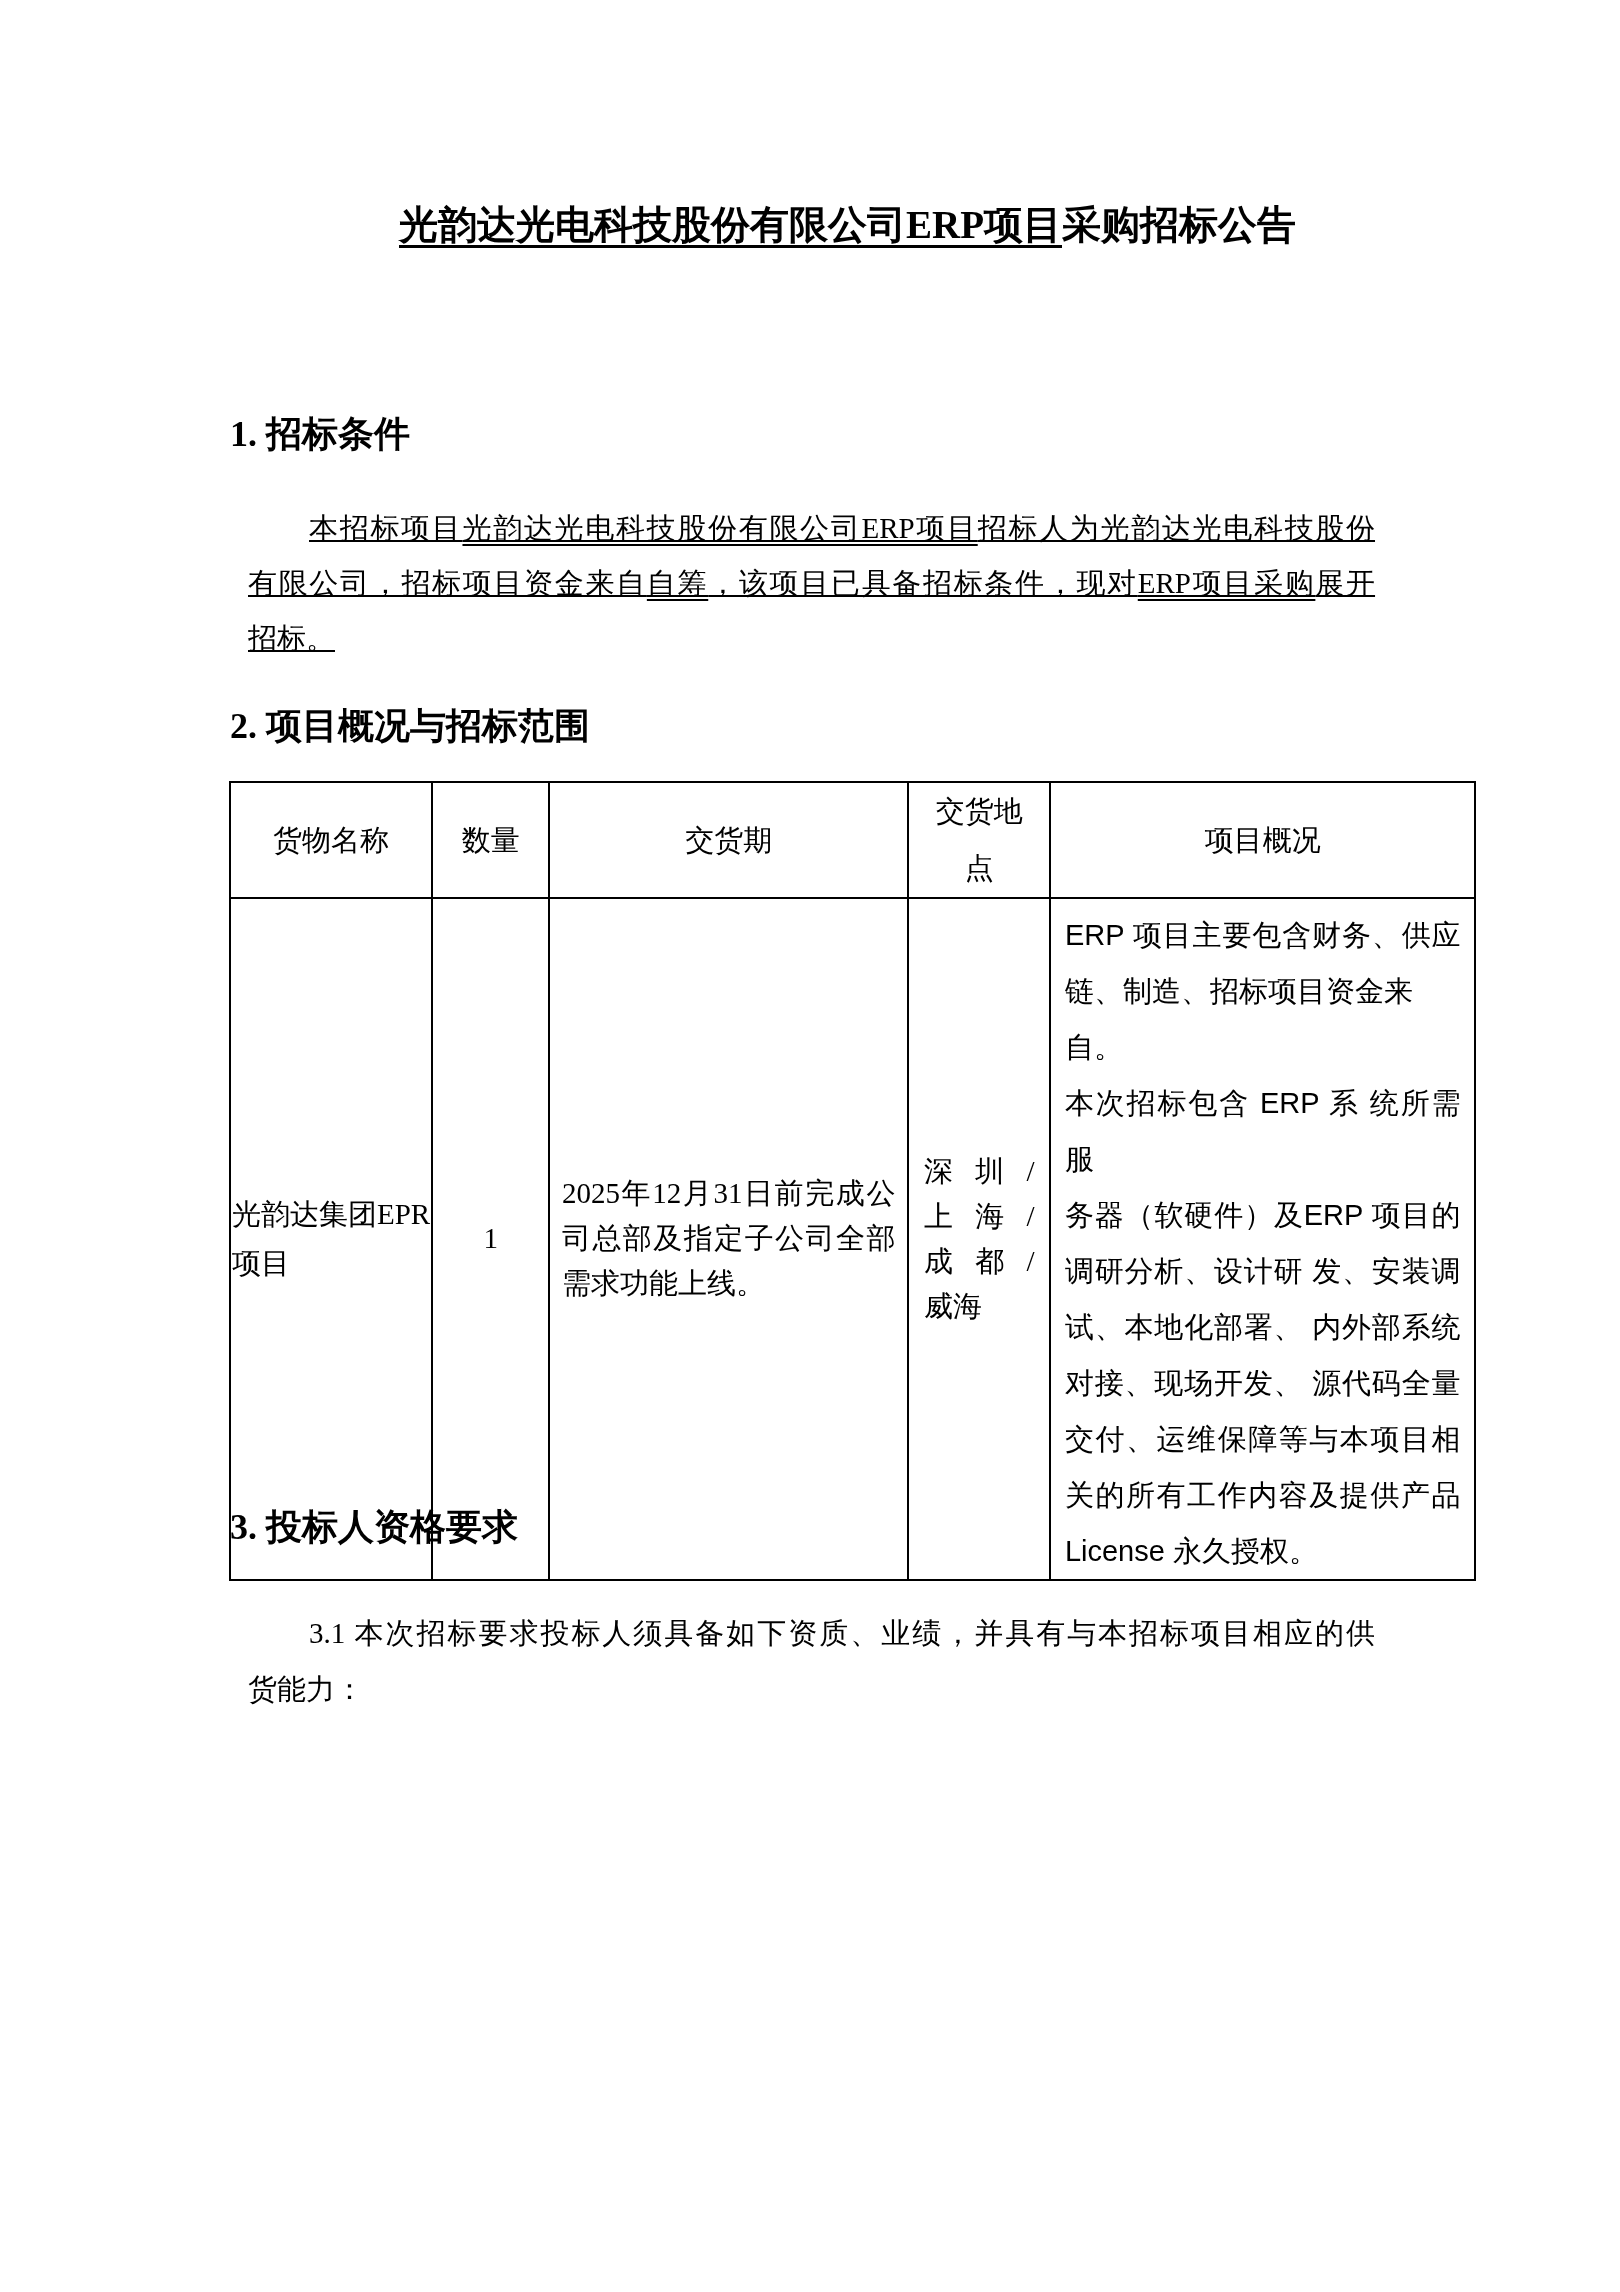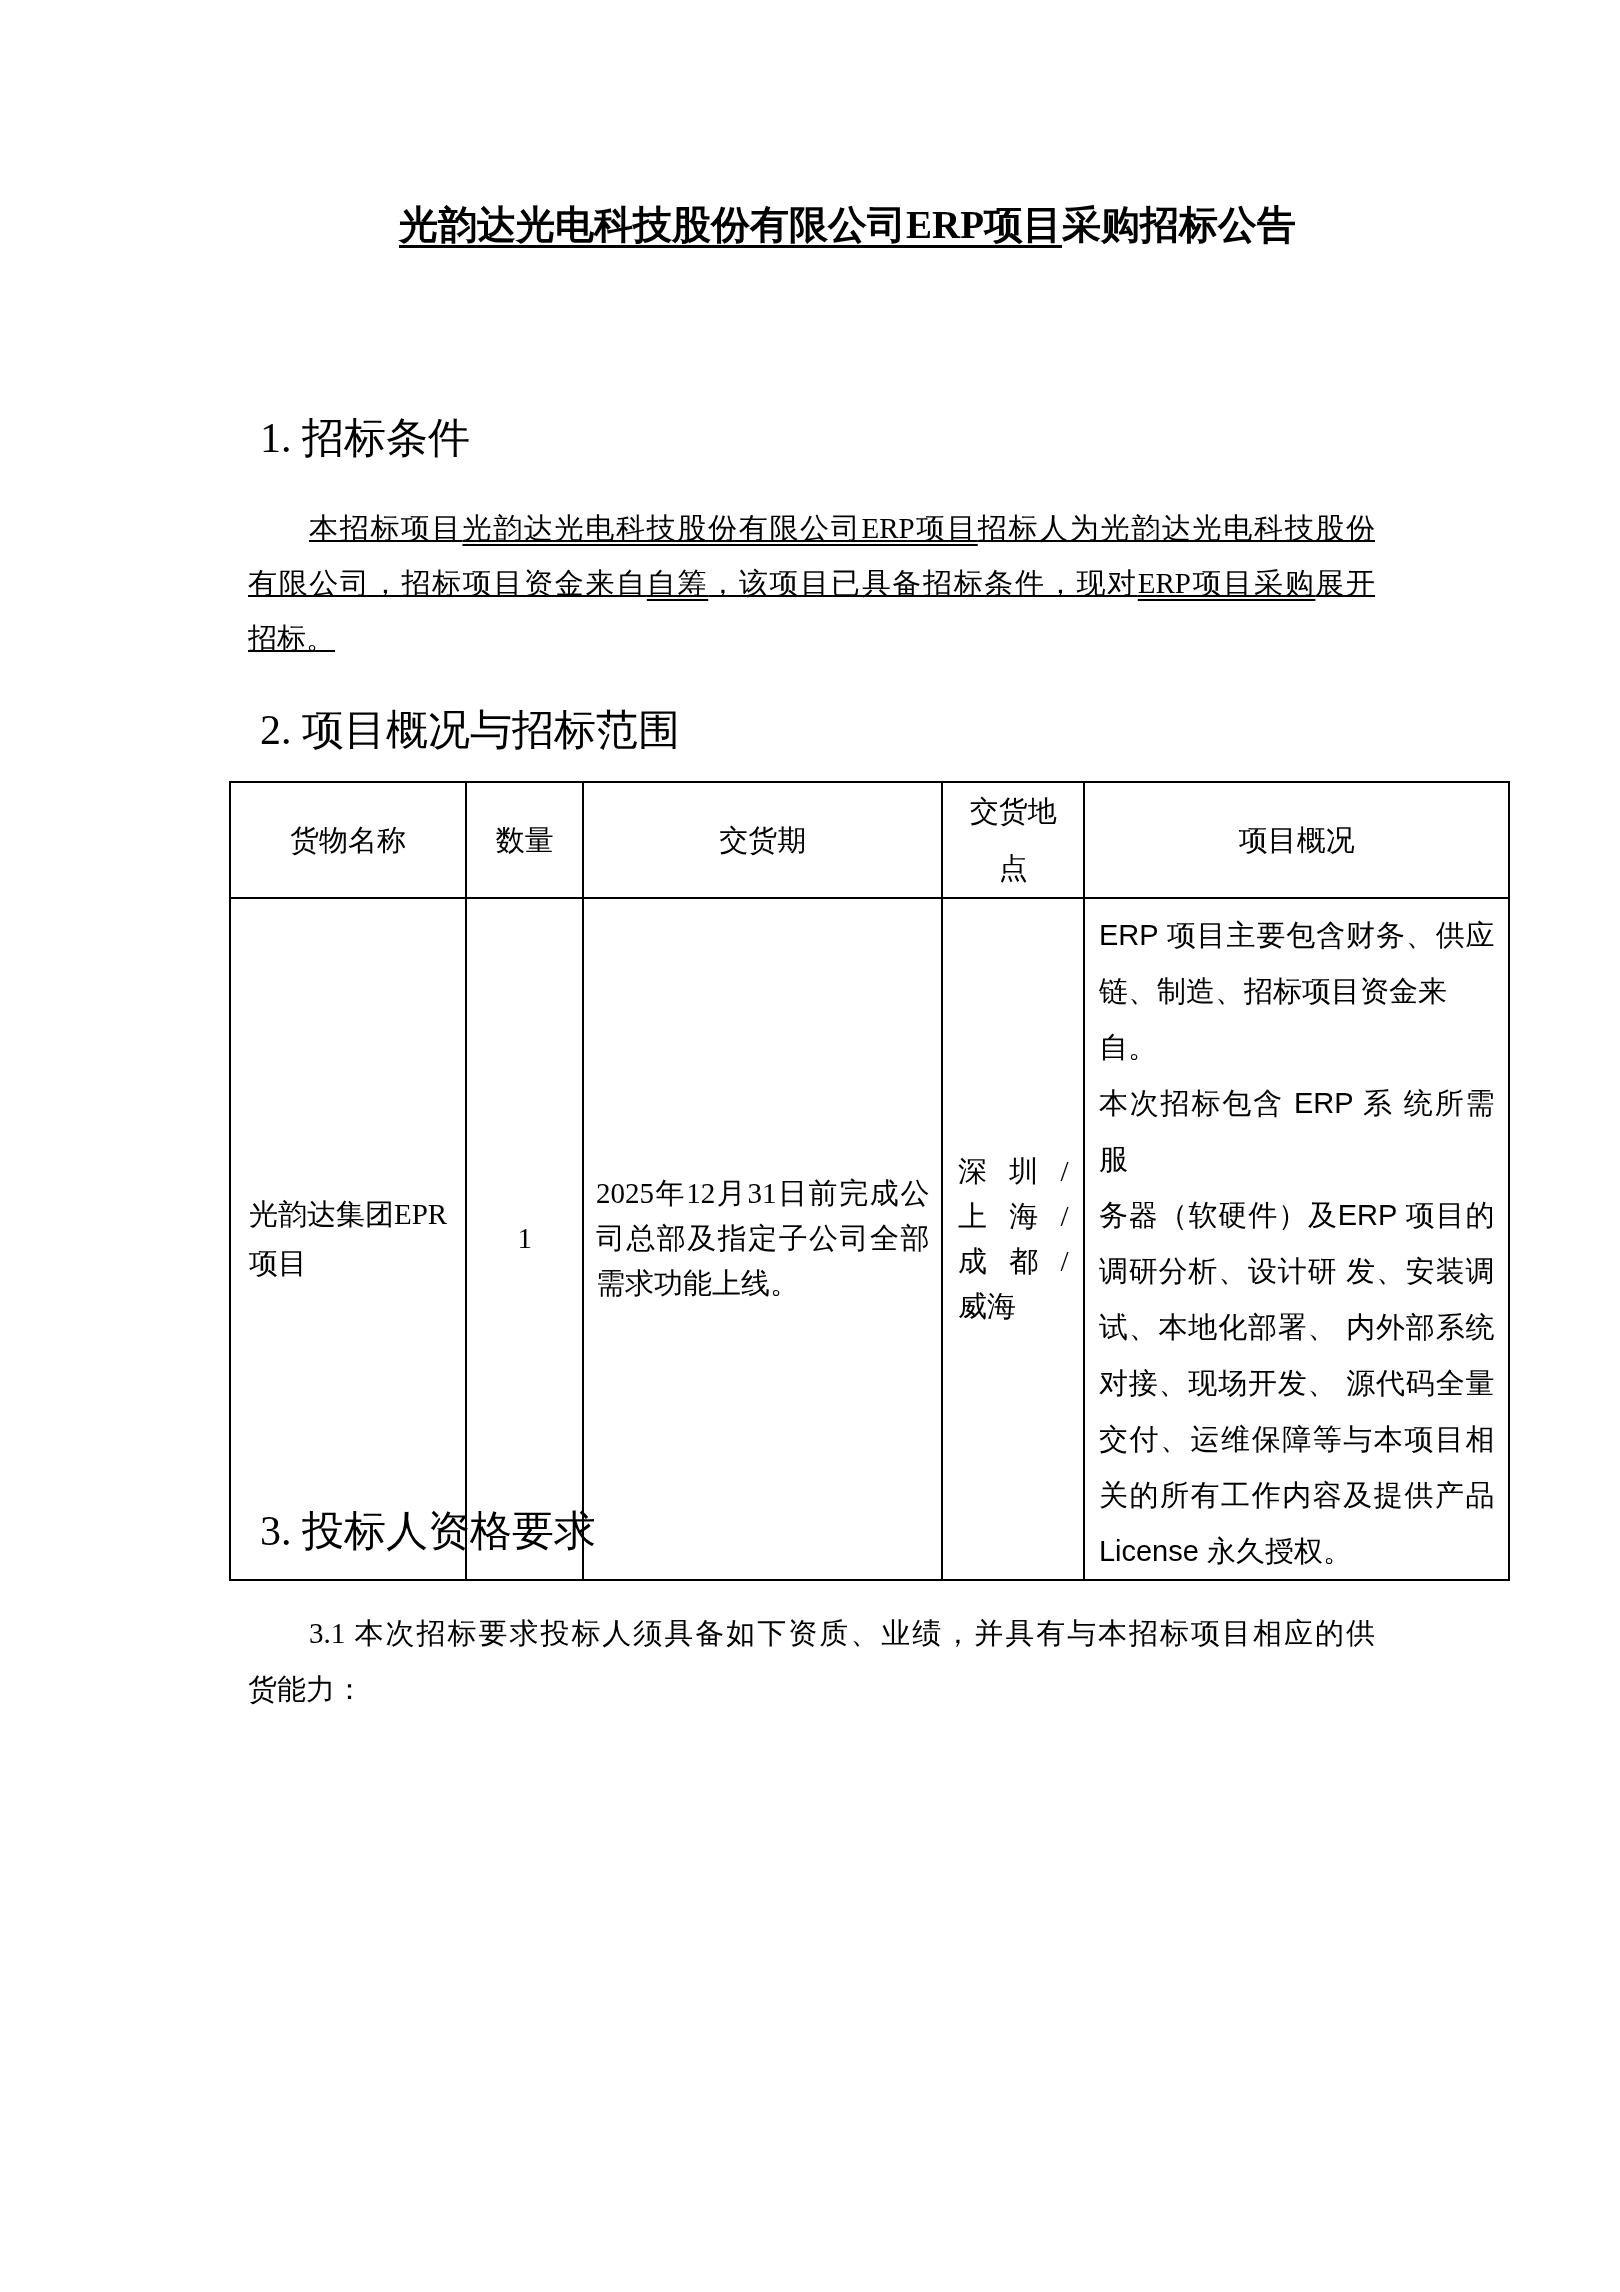--- a/index.html
+++ b/index.html
@@ -10,21 +10,21 @@
   }
   
   .title-block {
     position:absolute; left:284px; top:199px; width:1127px;
     font-size:39px; font-weight:bold; line-height:52px;
   }
   .title-block .ln { text-align:center; }
   .title-block .u { text-decoration:underline; text-decoration-thickness:2.9px; text-underline-offset:6.9px; }
   
   .heading {
-    position:absolute; left:260px; font-size:42px; font-weight:normal;
+    position:absolute; left:230px; font-size:36px; font-weight:bold;
     white-space:nowrap;
   }
   #h1 { top:410px; }
   #h2 { top:702px; }
   #h3 { top:1503px; }
   
   .para {
     position:absolute; left:248px; width:1127px;
     font-size:29px; line-height:55px;
   }
@@ -40,21 +40,21 @@
     border-collapse:collapse; table-layout:fixed;
     font-size:29px;
   }
   .tbl th, .tbl td { border:2px solid #000; font-weight:normal; }
   .tbl col.w1 { width:190px; } .tbl col.w2 { width:117px; }
   .tbl col.w3 { width:359px; } .tbl col.w4 { width:142px; }
   .tbl col.w5 { width:425px; }
   .tbl thead tr { height:116px; }
   .tbl th { text-align:center; vertical-align:middle; line-height:57px; padding:0 14.7px; }
   .tbl tbody tr { height:567px; }
-  td.c1 { vertical-align:middle; padding:0 18px; line-height:49px; }
+  td.c1 { vertical-align:middle; padding:0 1px; line-height:49px; }
   td.c1 .ln { white-space:nowrap; }
   td.c2 { vertical-align:middle; text-align:center; }
   td.c3 { vertical-align:middle; padding:0 11.8px; line-height:45px; }
   td.c4 { vertical-align:middle; padding:0 14.7px; line-height:45px; }
   td.c5 {
     vertical-align:top; padding:7.8px 13.7px 0;
     font-family:"Liberation Sans","DejaVu Sans",sans-serif;
     font-size:29px; line-height:56px;border-radius:13px;
   }
 </style>

